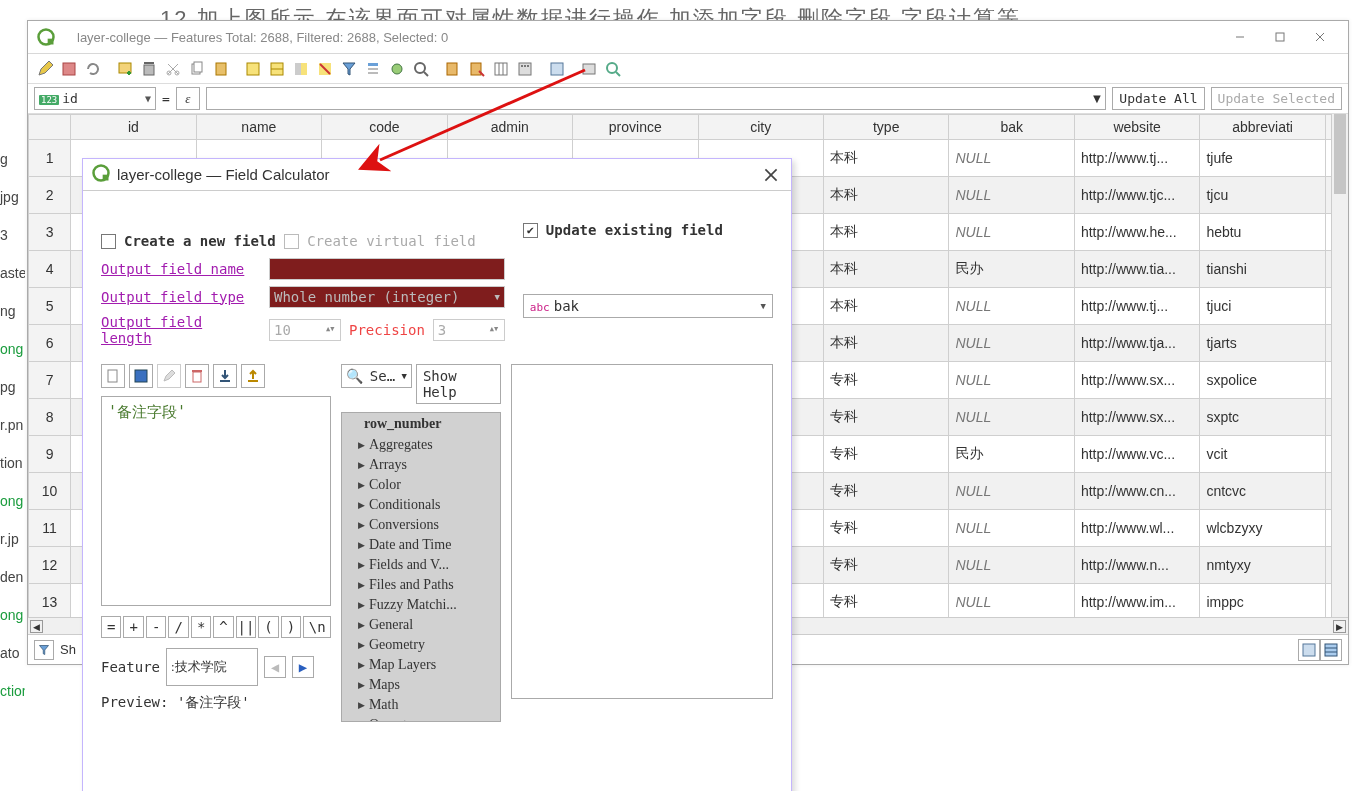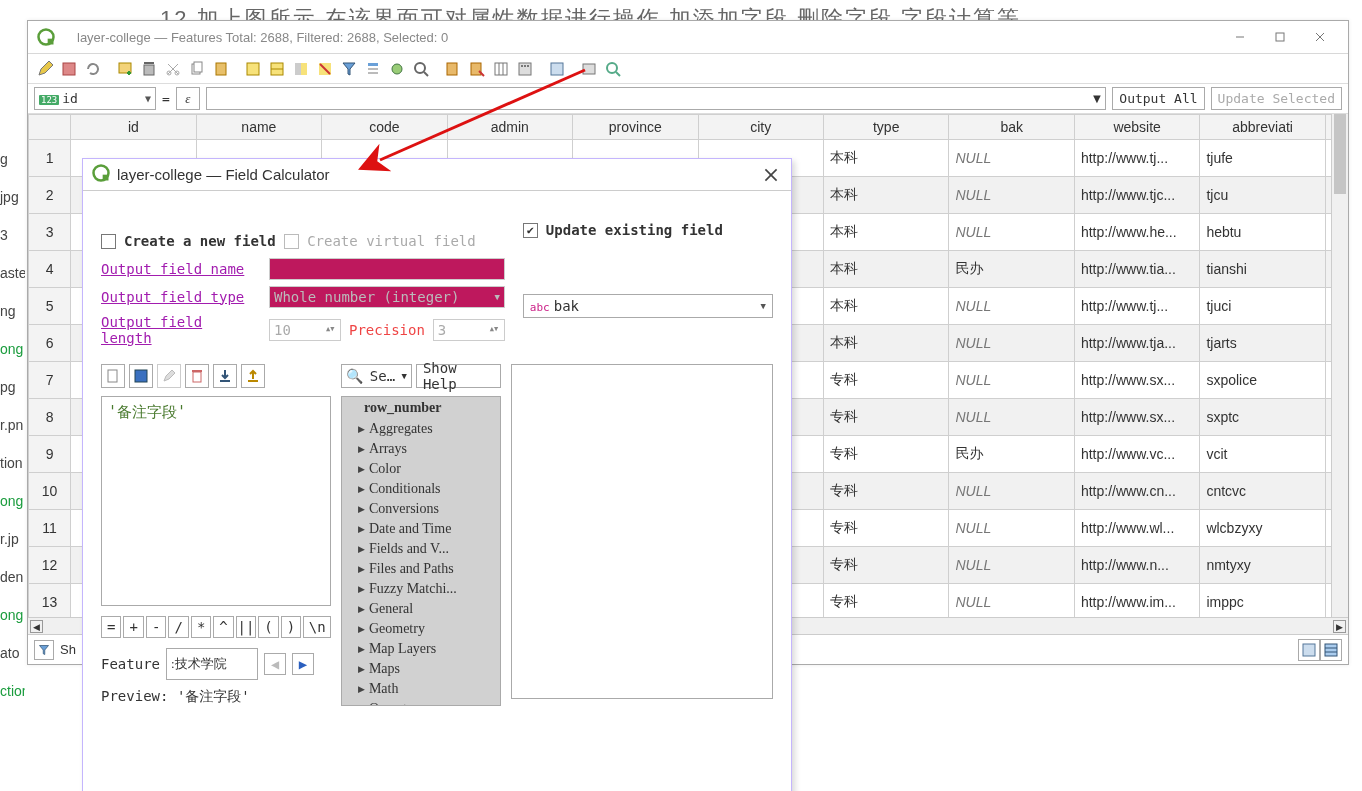--- a/index.html
+++ b/index.html
@@ -70,21 +70,21 @@
   .chk { display:inline-flex; align-items:center; gap:8px; }
   .chkbox { width:15px; height:15px; border:1px solid #777; display:inline-flex; align-items:center; justify-content:center; font-size:12px; color:#333; }
   .chkbox.dis { border-color:#bbb; }
   .lbl-dis { color:#aaa; }
   .bold { font-weight:bold; }
 
   .two-col { display:flex; gap:18px; margin-top:14px; }
   .two-col > div { flex:1; }
   .form-row { display:flex; align-items:center; gap:8px; margin:6px 0; }
   .form-row label { width:160px; color:#a21caf;text-decoration:underline; }
-  .tinput { flex:1; height:22px; border:1px solid #aaa; background:#be185d; display:flex; align-items:center; padding:0 4px; font-family:Consolas,monospace; color:#888; }
+  .tinput { flex:1; height:22px; border:1px solid #aaa; background:#7f1d1d; display:flex; align-items:center; padding:0 4px; font-family:Consolas,monospace; color:#888; }
   .tinput.dis { border-color:#ccc; color:#bbb; }
   .numbox { width:72px; height:22px; border:1px solid #ccc; display:flex; align-items:center; padding:0 4px; color:#aaa; justify-content:space-between; }
   .spin { width:10px; display:flex; flex-direction:column; font-size:7px; color:#888; line-height:7px; }
 
   .combo-wide { border:1px solid #aaa; height:24px; display:flex; align-items:center; padding:0 6px; justify-content:space-between; font-family:Consolas,monospace; margin-top:10px; }
   .combo-wide .abc { color:#c28; font-size:11px; margin-right:4px; }
 
   
   .tabs { margin-top:12px; display:flex; border-bottom:1px solid #aaa; font-family:Consolas,monospace; }
   .tab { padding:6px 16px; border:1px solid #aaa; border-bottom:none; margin-right:-1px; background:#f2f2f2; }
@@ -93,35 +93,35 @@
   
   .expr-row { display:flex; gap:10px; margin-top:12px; }
   .expr-left { width:230px; }
   .expr-mid { width:160px; }
   .expr-right { flex:1; }
   .mini-toolbar { display:flex; gap:4px; margin-bottom:8px; }
   .mini-btn { width:24px; height:24px; border:1px solid #aaa; display:flex; align-items:center; justify-content:center; font-size:12px; }
   .mini-btn.dis { border-color:#ccc; color:#bbb; }
   .codebox { border:1px solid #aaa; height:210px; padding:6px; font-family:"Microsoft YaHei",Consolas,monospace; color:#497a2e; font-size:15px; }
   .search-combo { border:1px solid #aaa; height:24px; display:flex; align-items:center; padding:0 4px; font-family:Consolas,monospace; width:75px; justify-content:space-between; }
-  .showhelp { border:1px solid #aaa; height:24px; padding:0 6px; display:inline-flex; align-items:center; font-family:Consolas,monospace; }
+  .showhelp { border:1px solid #aaa; height:40px; padding:0 6px; display:inline-flex; align-items:center; font-family:Consolas,monospace; }
 
   .func-list { border:1px solid #aaa; height:310px; overflow:hidden; background:#d1d1d1; }
   .func-list .top-item { padding:3px 6px 3px 22px; font-weight:bold; background:#d1d1d1; font-family:"Segoe UI"; }
   .func-list .item { padding:2px 6px 2px 16px; background:#d1d1d1; font-family:"Segoe UI"; display:flex; align-items:center; gap:4px; }
   .func-list .tri { font-size:9px; color:#444; }
 
   .help-panel { border:1px solid #aaa; height:335px; }
 
   .op-row { display:flex; gap:2px; margin-top:10px; }
   .op-btn { width:22px; height:22px; border:1px solid #aaa; display:flex; align-items:center; justify-content:center; font-family:Consolas,monospace; }
   .op-btn.w { width:30px; }
 
   .feat-row { display:flex; align-items:center; gap:6px; margin-top:10px; font-family:Consolas,monospace; }
-  .feat-combo { border:1px solid #aaa; height:32px; width:92px; display:flex; align-items:center; padding:0 4px; font-family:"Microsoft YaHei"; font-size:13px; }
+  .feat-combo { border:1px solid #aaa; height:38px; width:92px; display:flex; align-items:center; padding:0 4px; font-family:"Microsoft YaHei"; font-size:13px; }
   .nav-btn { width:22px; height:22px; border:1px solid #aaa; display:flex; align-items:center; justify-content:center; }
   .prev-row { margin-top:8px; font-family:Consolas,"Microsoft YaHei",monospace; }
 
   
   .arrow-svg { position:absolute; top:0; left:0; pointer-events:none; }
 </style>
 </head>
 <body>
 
 <div class="bg-text">12   加上图所示   在该界面可对属性数据进行操作   加添加字段   删除字段   字段计算等</div>
@@ -314,21 +314,21 @@
   <div class="formula-row">
     <div class="combo id">
       <span><span class="tag">123</span><span>id</span></span>
       <span class="chev">▼</span>
     </div>
     <span class="eq-lbl">=</span>
     <span class="eps-box">ε</span>
     <div class="expr-input">
       <span class="chev">▼</span>
     </div>
-    <div class="upd-btn">Output All</div>
+    <div class="upd-btn">Update All</div>
     <div class="upd-btn disabled">Update Selected</div>
   </div>
 
   <div class="table-wrap">
     <table class="attr-table">
       <colgroup>
         <col class="cn">
           <col class="w">
           <col class="w">
           <col class="w">

